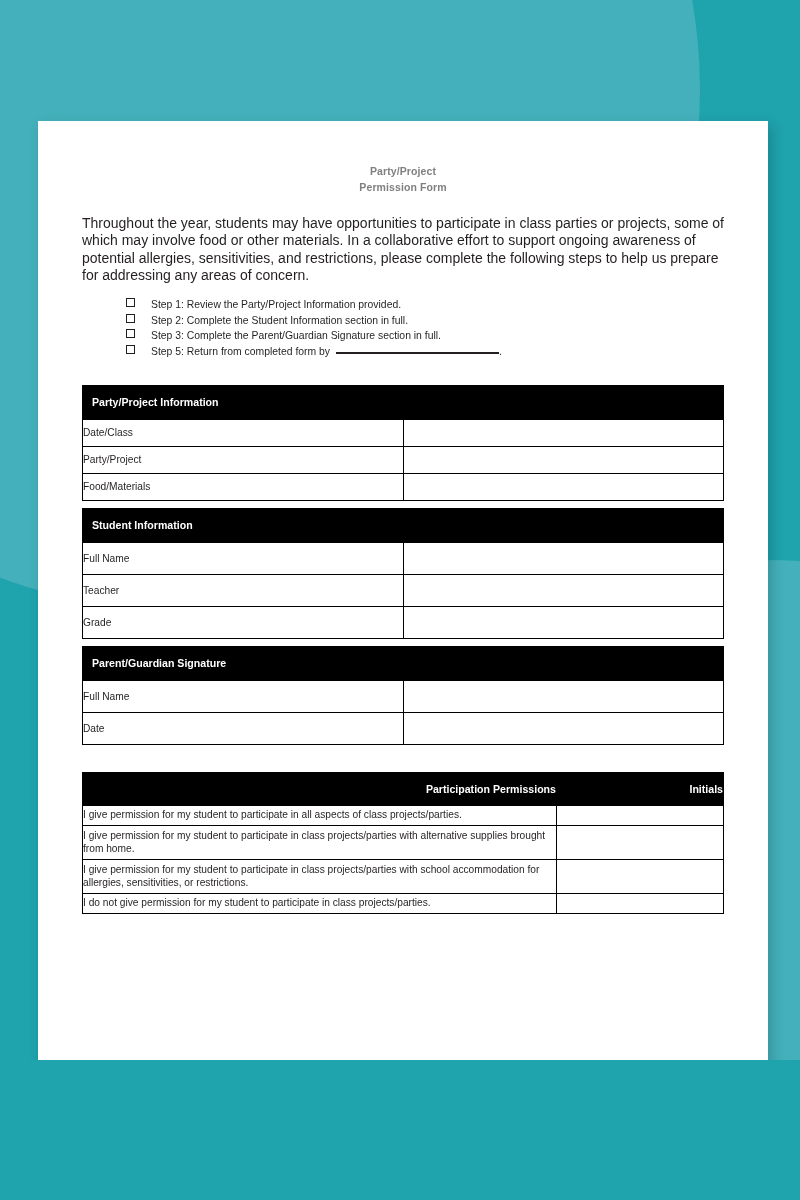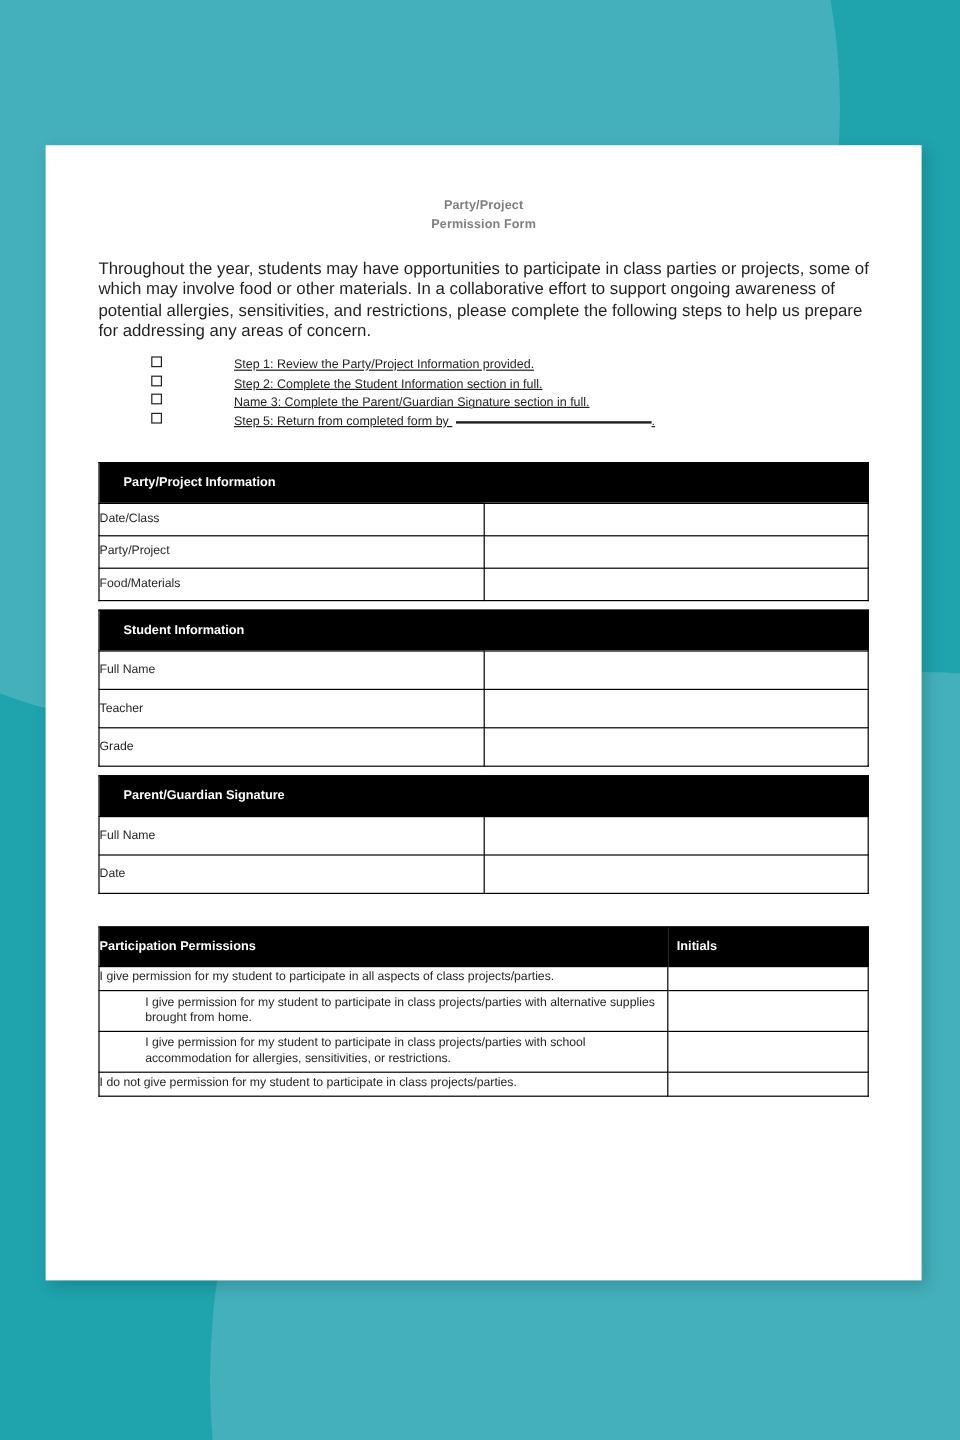--- a/index.html
+++ b/index.html
@@ -10,21 +10,21 @@
     width: 800px;
     height: 1200px;
     overflow: hidden;
     font-family: "Liberation Sans", sans-serif;
     background: #1fa3ad;
   }
 
   .stage {
     position: relative;
     width: 800px;
-    height: 1200px;
+    height: 1060px;
     overflow: hidden;
     background: #1fa3ad;
   }
 
   
   .bg-base {
     position: absolute;
     inset: 0;
     background: #1fa3ad;
   }
@@ -114,23 +114,22 @@
     width: 7px;
     height: 7px;
     border: 1.3px solid #231f20;
     margin-left: 44px;
     margin-right: 0;
     flex: 0 0 auto;
     position: relative;
     top: -1px;
   }
   .step .step-text {
-    margin-left: 60px;
+    margin-left: 16px;
     white-space: nowrap;
-    text-decoration: underline;
   }
   .blank-rule {
     display: inline-block;
     width: 163px;
     border-bottom: 2.1px solid #231f20;
     margin: 0 0 0 3px;
     vertical-align: 1px;
   }
 
   
@@ -150,21 +149,21 @@
     padding: 0;
     vertical-align: middle;
   }
   .tbl-head th {
     background: #000000;
     color: #ffffff;
     font-size: 10.6px;
     font-weight: bold;
     text-align: left;
     height: 33px;
-    padding: 0 0 0 20px;
+    padding: 0 0 0 9px;
     border-color: #000;
   }
   .tbl-head th.initials-col {
     padding-left: 7px;
   }
   .label-cell {
     width: 177px;
     font-size: 10.2px;
     color: #231f20;
     padding: 0 0 0 9px;
@@ -187,32 +186,32 @@
     margin-top: 27px;
     border: 1.6px solid #000;
   }
   .perm-table th,
   .perm-table td {
     border: 1.5px solid #000;
     padding: 0;
   }
   .perm-table .tbl-head th {
     height: 32px;
+    text-align: right;
   }
   .perm-text {
     font-size: 10.2px;
     line-height: 13.4px;
     color: #231f20;
     padding: 8px 9px 8px 9px;
     vertical-align: middle;
     height: 19px;
   }
   .perm-text.two-line {
     height: 33px;
-    padding-left: 38px;
   }
   .perm-initials {
     width: 159px;
     background: #ffffff;
   }
 </style>
 </head>
 <body>
 
 <div class="stage">
@@ -236,21 +235,21 @@
         <li class="step">
           <span class="box"></span>
           <span class="step-text">Step 1: Review the Party/Project Information provided.</span>
         </li>
         <li class="step">
           <span class="box"></span>
           <span class="step-text">Step 2: Complete the Student Information section in full.</span>
         </li>
         <li class="step">
           <span class="box"></span>
-          <span class="step-text">Name 3: Complete the Parent/Guardian Signature section in full.</span>
+          <span class="step-text">Step 3: Complete the Parent/Guardian Signature section in full.</span>
         </li>
         <li class="step">
           <span class="box"></span>
           <span class="step-text"><span>Step 5: Return from completed form by </span><span class="blank-rule"></span><span>.</span></span>
         </li>
       </ul>
 
       <table class="form-table first">
         <tbody>
             <tr class="tbl-head">

